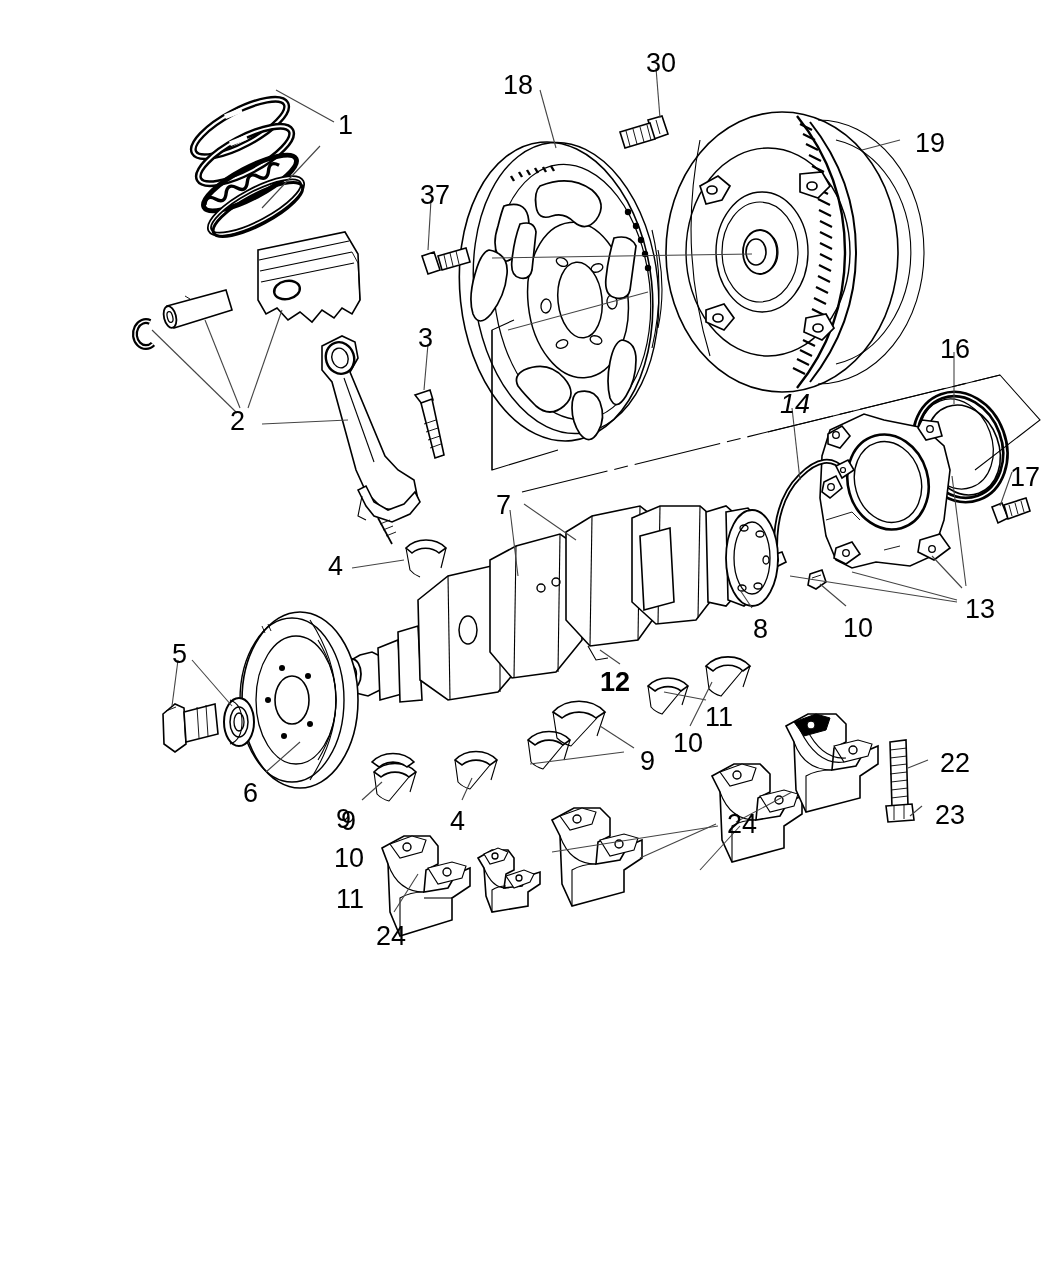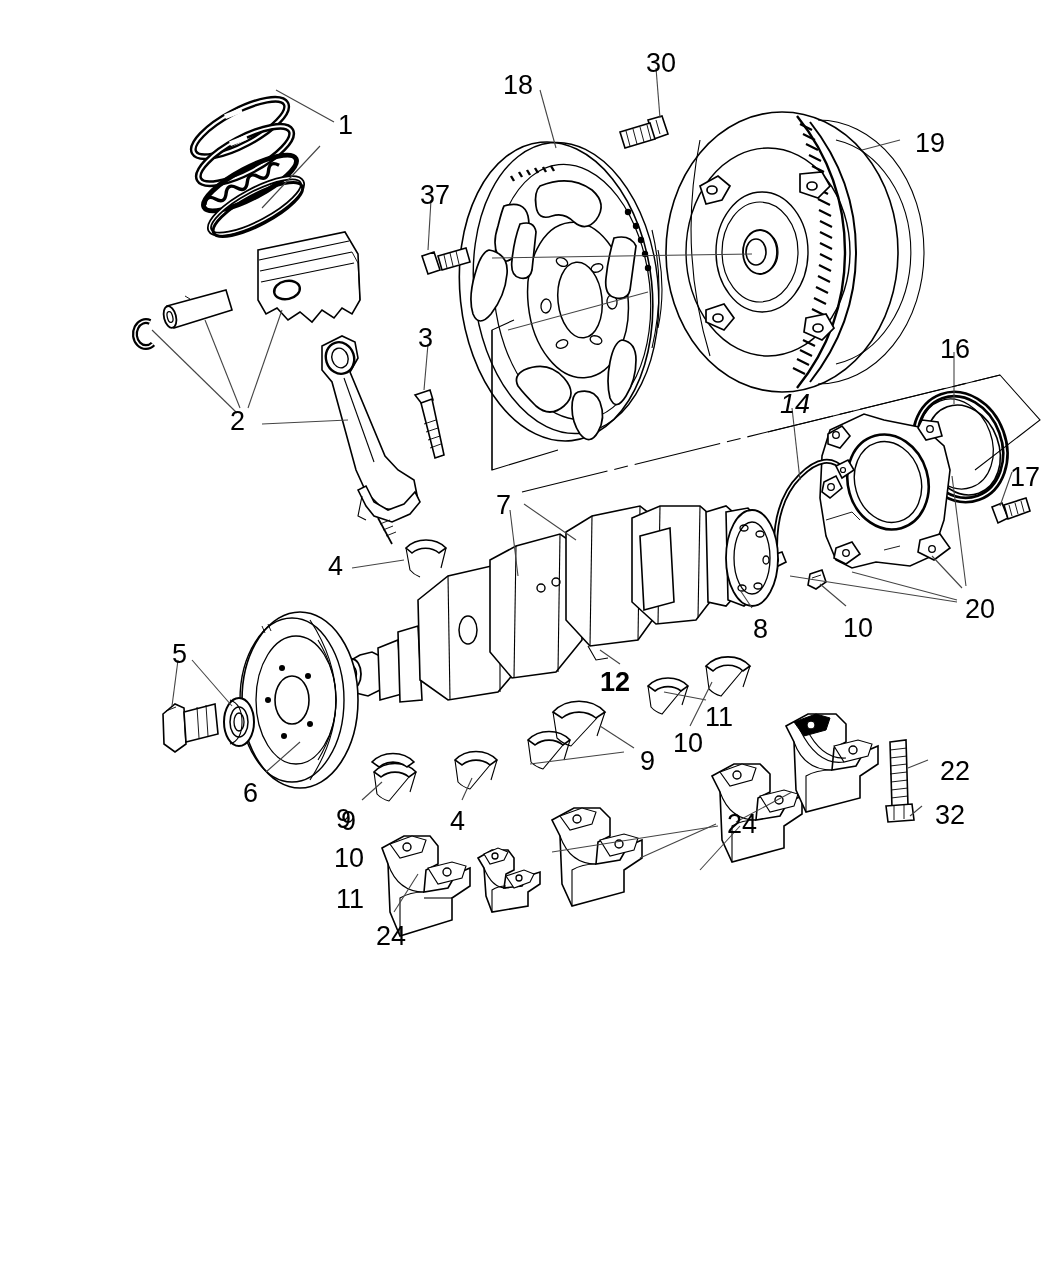--- a/index.html
+++ b/index.html
@@ -558,27 +558,27 @@
   <div class="callout" style="left:753px;top:616px;">8</div>
   <div class="callout" style="left:341px;top:808px;">9</div>
   <div class="callout" style="left:450px;top:808px;">4</div>
   <div class="callout" style="left:640px;top:748px;">9</div>
   <div class="callout" style="left:673px;top:730px;">10</div>
   <div class="callout" style="left:705px;top:704px;">11</div>
   <div class="callout" style="left:336px;top:806px;">9</div>
   <div class="callout" style="left:334px;top:845px;">10</div>
   <div class="callout" style="left:336px;top:886px;">11</div>
   <div class="callout" style="left:600px;top:669px;font-weight:bold;">12</div>
-  <div class="callout" style="left:965px;top:596px;">20</div>
+  <div class="callout" style="left:965px;top:596px;">13</div>
   <div class="callout" style="left:780px;top:391px;font-style:italic;">14</div>
   <div class="callout" style="left:843px;top:615px;">10</div>
   <div class="callout" style="left:940px;top:336px;">16</div>
   <div class="callout" style="left:1010px;top:456px;margin-top:8px;">17</div>
   <div class="callout" style="left:503px;top:72px;">18</div>
   <div class="callout" style="left:915px;top:130px;">19</div>
   <div class="callout" style="left:646px;top:50px;">30</div>
   <div class="callout" style="left:420px;top:182px;">37</div>
-  <div class="callout" style="left:940px;top:750px;margin-top:8px;">22</div>
-  <div class="callout" style="left:935px;top:802px;">32</div>
+  <div class="callout" style="left:940px;top:750px;">22</div>
+  <div class="callout" style="left:935px;top:802px;">23</div>
   <div class="callout" style="left:727px;top:811px;">24</div>
   <div class="callout" style="left:376px;top:923px;">24</div>
 
 </div>
 
 </body></html>

